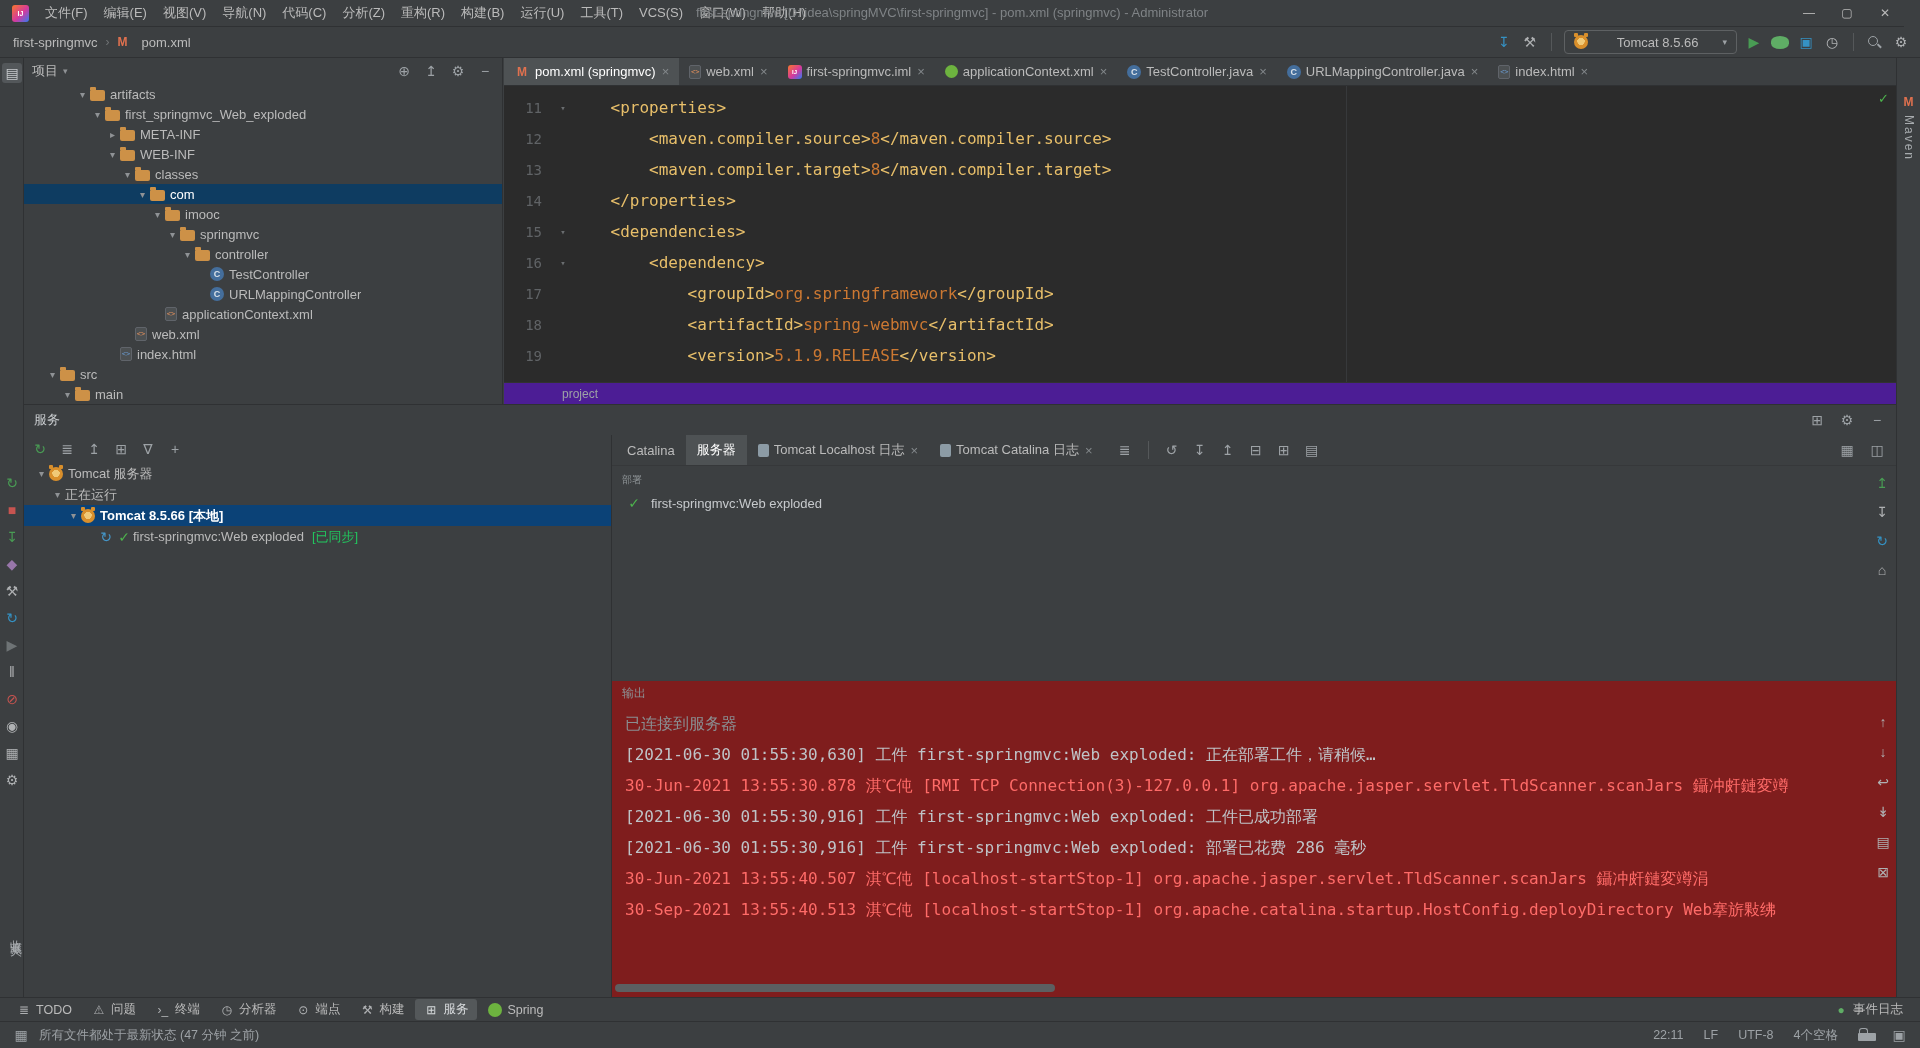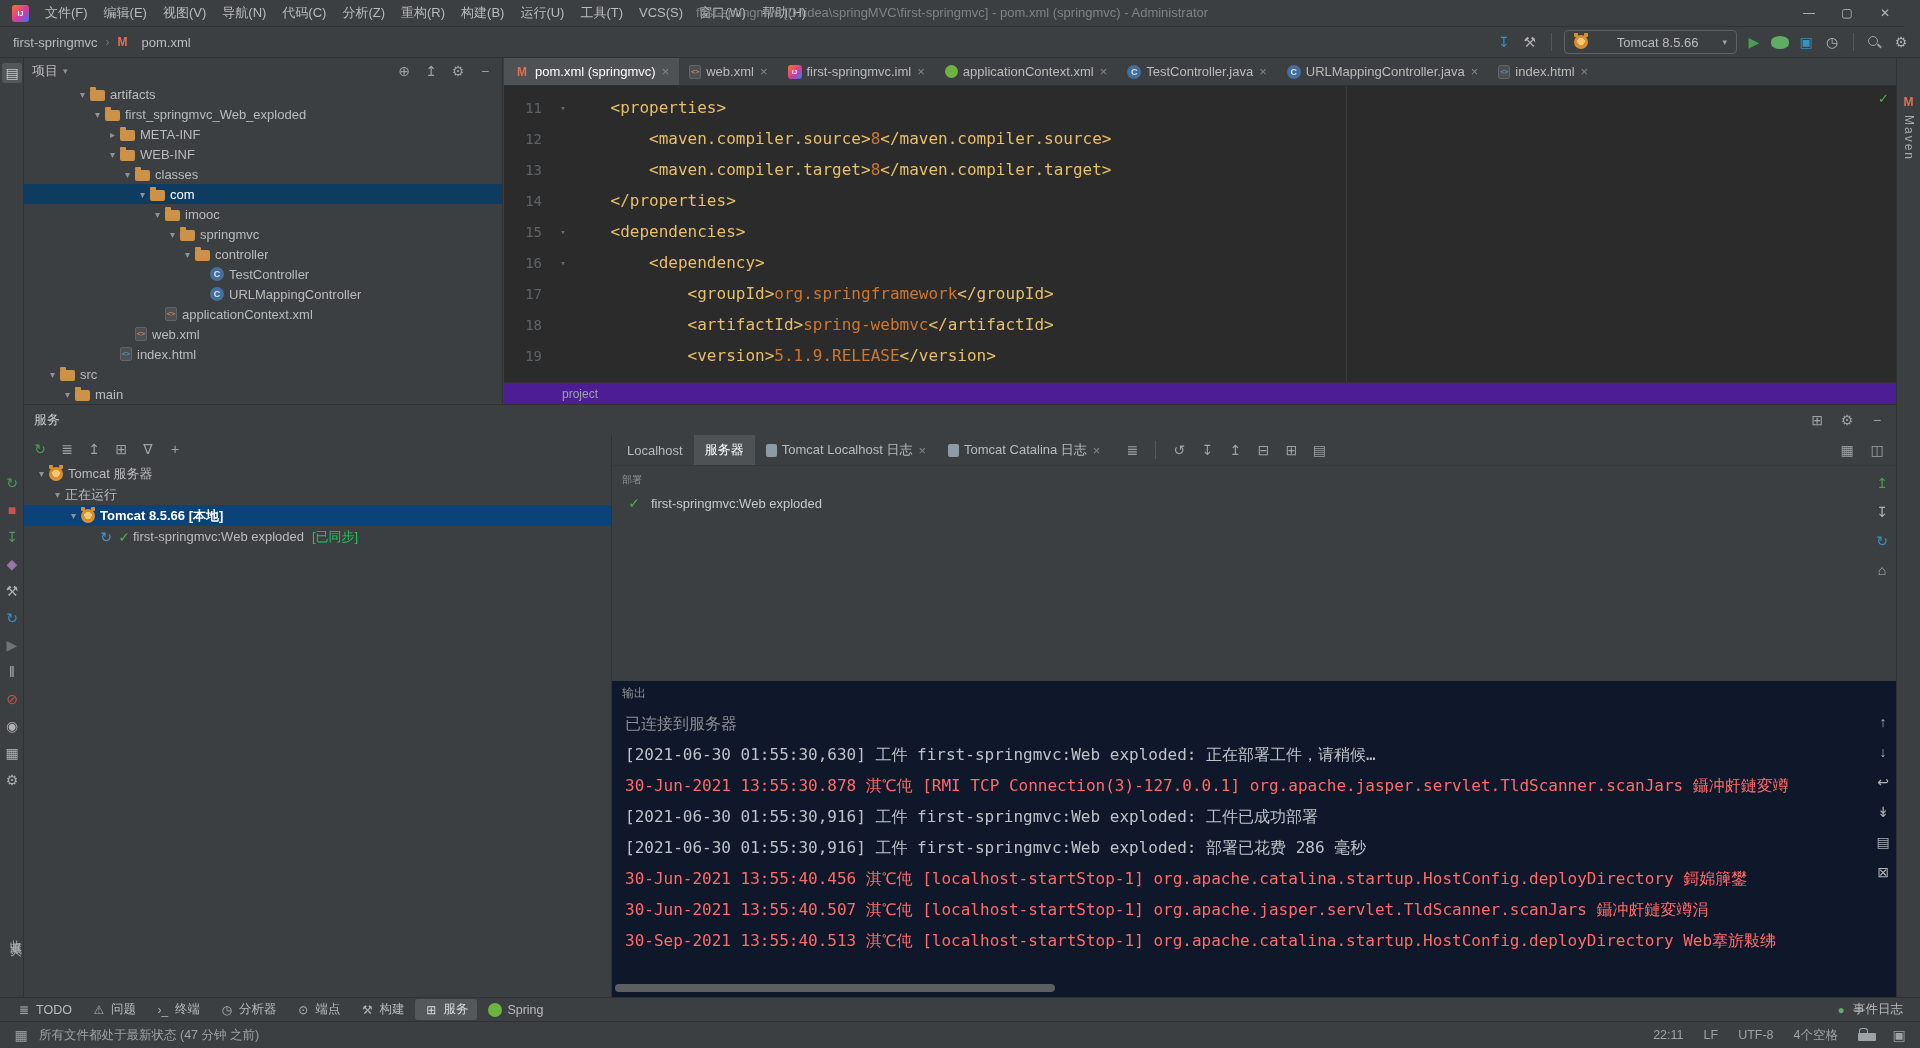--- a/index.html
+++ b/index.html
@@ -101,21 +101,21 @@
   #console{flex:1;display:flex;flex-direction:column;position:relative;overflow:hidden;}
   #ctabs{height:30px;display:flex;align-items:stretch;padding-left:4px;}
   .ctab{display:flex;align-items:center;padding:0 11px;color:#bbb;white-space:nowrap;}
   .ctab.active{background:#4e5254;color:#fff;}
   #ctab-icons{display:flex;align-items:center;gap:10px;margin-left:12px;}
   #ctab-right{margin-left:auto;display:flex;align-items:center;gap:12px;padding-right:10px;}
   #deployzone{height:216px;position:relative;border-top:1px solid #36383a;}
   .seclabel{padding:7px 0 5px 10px;color:#8c9194;font-size:10px;}
   #deploy-item{display:flex;align-items:center;gap:8px;padding-left:13px;height:22px;color:#c7cacd;}
   #deploy-icons{position:absolute;top:8px;right:5px;display:flex;flex-direction:column;gap:11px;}
-  #outzone{flex:1;background:#0f172a;position:relative;display:flex;flex-direction:column;}
+  #outzone{flex:1;background:#7f1d1d;position:relative;display:flex;flex-direction:column;}
   #out-label{height:25px;display:flex;align-items:center;padding-left:10px;color:#8c9194;font-size:12px;}
   #out-lines{flex:1;overflow:hidden;padding:2px 34px 0 13px;font-family:"DejaVu Sans Mono",monospace;font-size:16px;}
   .conline{height:31px;line-height:31px;white-space:pre;overflow:hidden;}
   .tone-normal{color:#bfc3c7;}
   .tone-muted{color:#8a8e91;}
   .tone-error{color:#ff6b68;}
   #out-icons{position:absolute;top:32px;right:4px;display:flex;flex-direction:column;gap:12px;}
   #hscroll{position:absolute;bottom:5px;left:3px;width:440px;height:8px;background:#5c5f61;border-radius:4px;}
 
   
@@ -423,21 +423,21 @@
               <span class="gicon" style="color: rgb(69, 150, 201);">↻</span>
               <span class="gicon ok">✓</span>
               <span>first-springmvc:Web exploded</span>
               <span class="suffix">[已同步]</span>
             </div>
           </div>
       </div>
       <div id="console">
         <div id="ctabs">
             <div class="ctab">
-              <span>Localhost</span>
+              <span>Catalina</span>
             </div>
             <div class="ctab active">
               <span>服务器</span>
             </div>
             <div class="ctab">
               <span class="ic ic-file"></span>
               <span>Tomcat Localhost 日志</span>
               <span class="tab-close">×</span>
             </div>
             <div class="ctab">
@@ -474,21 +474,20 @@
             </div>
         </div>
         <div id="outzone">
           <div id="out-label">输出</div>
           <div id="out-lines">
               <div class="conline tone-muted">已连接到服务器</div>
               <div class="conline tone-normal">[2021-06-30 01:55:30,630] 工件 first-springmvc:Web exploded: 正在部署工件，请稍候…</div>
               <div class="conline tone-error">30-Jun-2021 13:55:30.878 淇℃伅 [RMI TCP Connection(3)-127.0.0.1] org.apache.jasper.servlet.TldScanner.scanJars 鑷冲皯鏈変竴</div>
               <div class="conline tone-normal">[2021-06-30 01:55:30,916] 工件 first-springmvc:Web exploded: 工件已成功部署</div>
               <div class="conline tone-normal">[2021-06-30 01:55:30,916] 工件 first-springmvc:Web exploded: 部署已花费 286 毫秒</div>
-              <div class="conline tone-error">30-Jun-2021 13:55:40.456 淇℃伅 [localhost-startStop-1] org.apache.catalina.startup.HostConfig.deployDirectory 鎶婂簲鐢</div>
               <div class="conline tone-error">30-Jun-2021 13:55:40.507 淇℃伅 [localhost-startStop-1] org.apache.jasper.servlet.TldScanner.scanJars 鑷冲皯鏈変竴涓</div>
               <div class="conline tone-error">30-Sep-2021 13:55:40.513 淇℃伅 [localhost-startStop-1] org.apache.catalina.startup.HostConfig.deployDirectory Web搴旂敤绋</div>
             </div>
           <div id="out-icons">
               <span class="gicon" style="color: rgb(175, 177, 179);">↑</span>
               <span class="gicon" style="color: rgb(175, 177, 179);">↓</span>
               <span class="gicon" style="color: rgb(175, 177, 179);">↩</span>
               <span class="gicon" style="color: rgb(175, 177, 179);">↡</span>
               <span class="gicon" style="color: rgb(175, 177, 179);">▤</span>
               <span class="gicon" style="color: rgb(175, 177, 179);">⊠</span>

